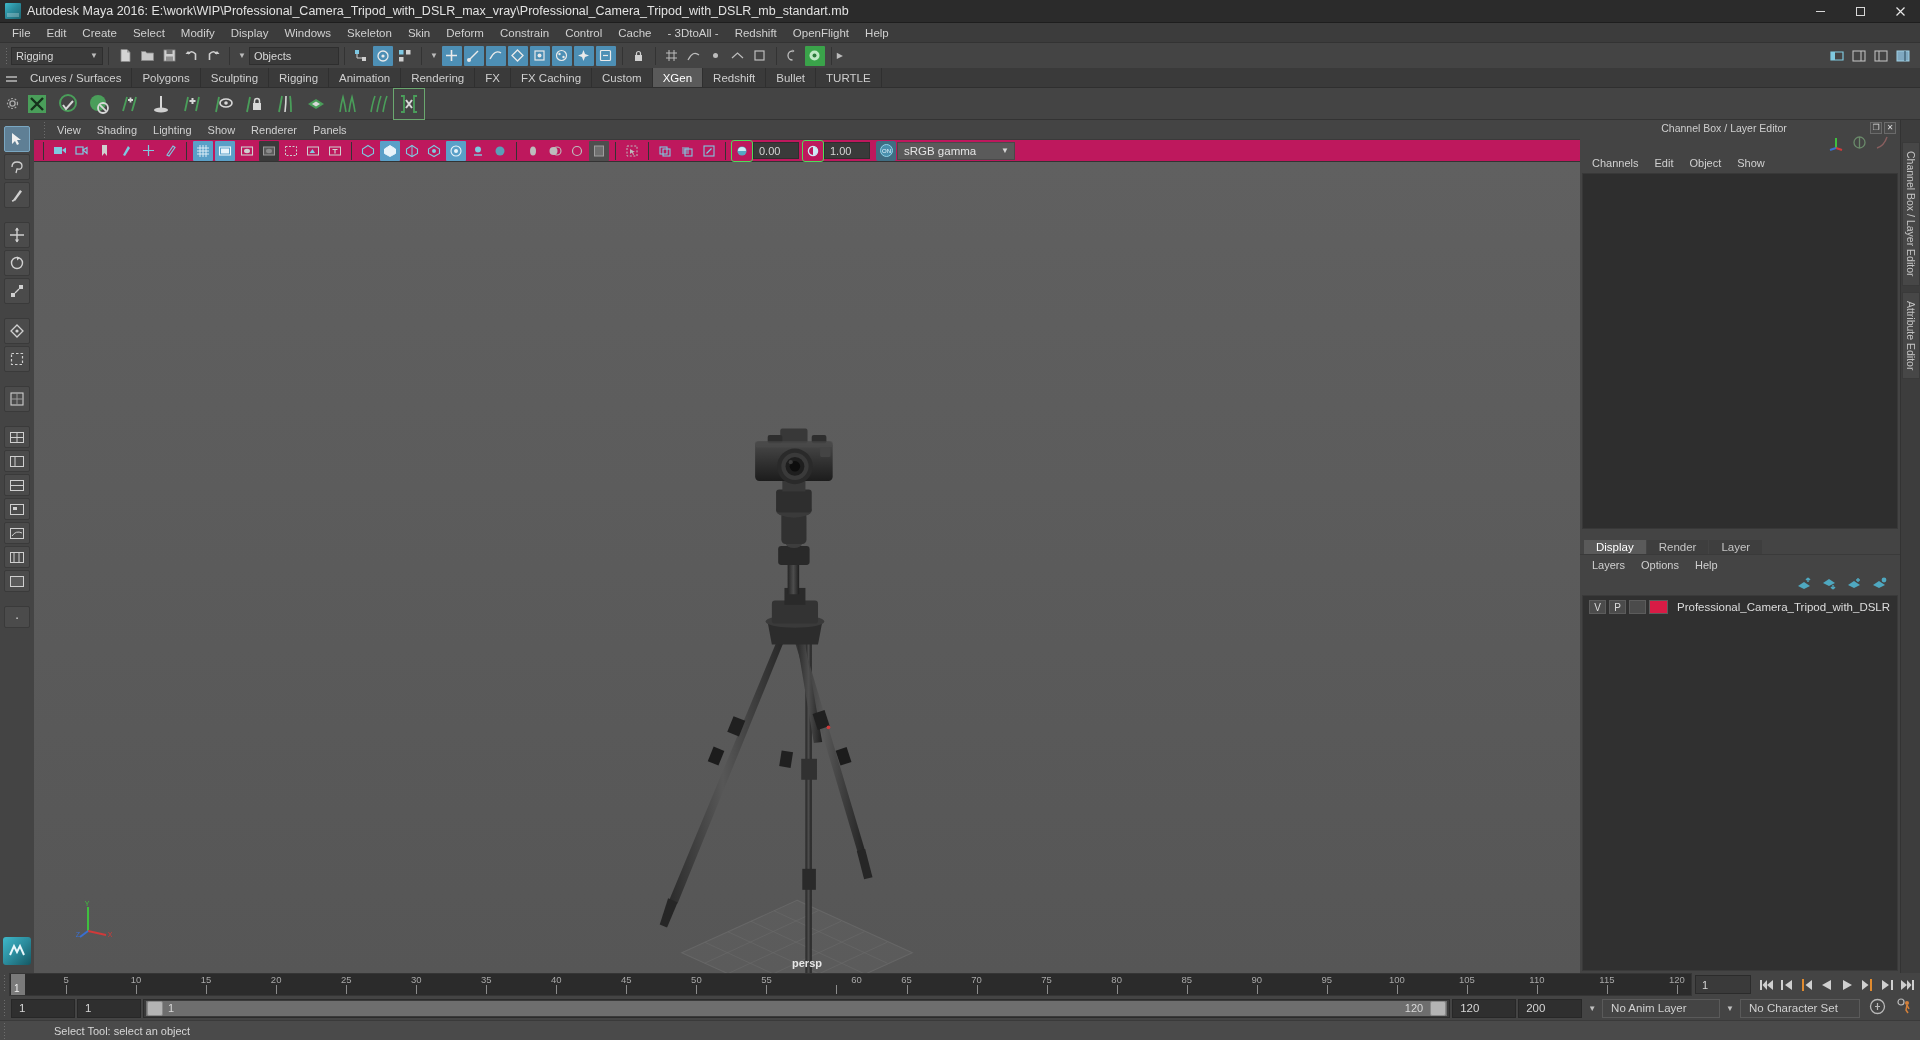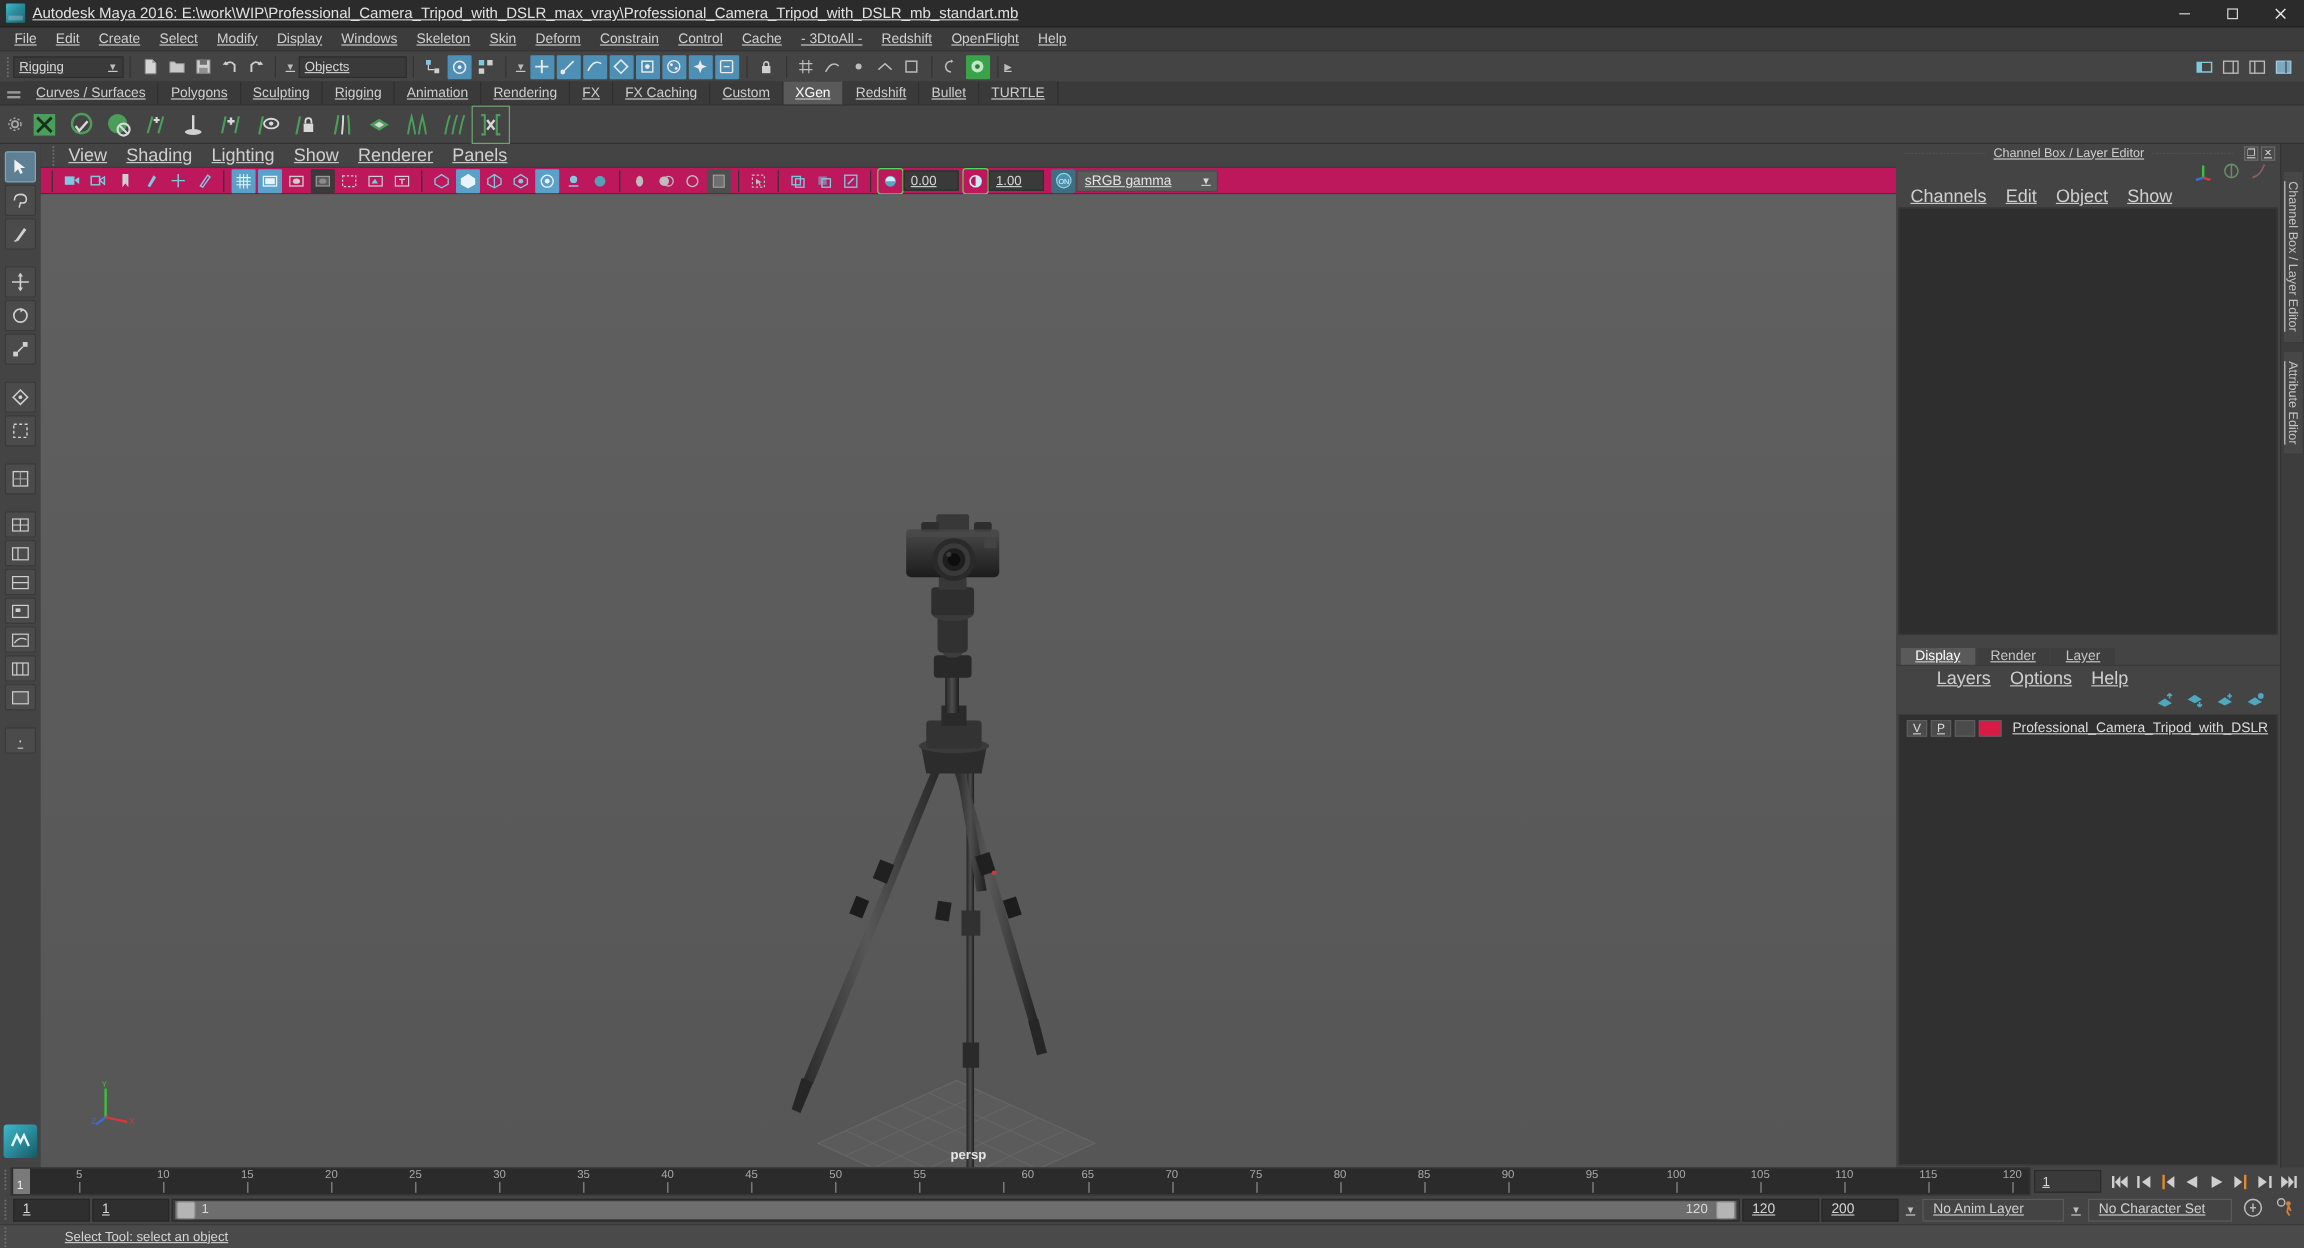--- a/index.html
+++ b/index.html
@@ -5,21 +5,21 @@
   * { box-sizing: border-box; margin: 0; padding: 0; }
   html, body {
     width: 1920px; height: 1040px;
     overflow: hidden;
     background: #444444;
     font-family: "Liberation Sans", sans-serif;
     font-size: 12px;
     color: #c8c8c8;
     -webkit-font-smoothing: antialiased;
   }
-  .app { width: 1920px; height: 1040px; position: relative; display: flex; flex-direction: column; text-decoration: underline; }
+  .app { width: 1920px; height: 1040px; position: relative; display: flex; flex-direction: column; }
 
   
   .titlebar {
     height: 23px; background: #2b2b2b; display: flex; align-items: center;
     flex: 0 0 23px; border-bottom: 1px solid #1e1e1e;
   }
   .title-logo {
     width: 16px; height: 16px; margin-left: 5px; margin-right: 6px; flex: 0 0 16px;
     background: linear-gradient(135deg,#3fb8c9 0%, #2b8c9d 45%, #1c6570 100%);
     border-radius: 1px; position: relative;
@@ -114,21 +114,21 @@
     background: linear-gradient(135deg,#3fb8c9 0%, #2b8c9d 50%, #155863 100%);
     display:flex; align-items:center; justify-content:center;
   }
 
   
   .viewport-panel { flex: 1 1 auto; display: flex; flex-direction: column; min-width: 0; background:#444;}
   .vp-menubar {
     height: 20px; background: #444; display: flex; align-items: center; flex: 0 0 20px;
     padding-left: 6px; border-bottom: 1px solid #3a3a3a;
   }
-  .vp-menu-item { padding: 2px 8px; font-size: 15px; color: #d0d0d0; }
+  .vp-menu-item { padding: 2px 8px; font-size: 11px; color: #d0d0d0; }
   .vp-toolbar {
     height: 22px; background: #be185d; display: flex; align-items: center; flex: 0 0 22px;
     padding-left: 4px; border-bottom: 1px solid #333;
   }
   .vp-num {
     height: 17px; width: 46px; background: #3a3a3a; border: 1px solid #2e2e2e; color: #d6d6d6;
     font-size: 11px; display: flex; align-items: center; padding-left: 5px;
   }
   .gamma-combo {
     height: 18px; width: 118px; background: #5a5a5a; border: 1px solid #494949; color: #e4e4e4;
@@ -160,21 +160,21 @@
   .dock-btn { width:12px; height:12px; display:flex; align-items:center; justify-content:center;
     border:1px solid #6a6a6a; margin-left:2px; font-size:8px; color:#ddd; background:#4a4a4a;}
   .cb-toolrow { height: 18px; display: flex; align-items: center; justify-content: flex-end;
     padding-right: 10px; gap: 8px; flex: 0 0 18px; }
   .cb-menubar { height: 20px; display: flex; align-items: center; flex: 0 0 20px; padding-left: 4px; }
   .cb-body { flex: 1 1 auto; background: #2e2e2e; border: 1px solid #383838; margin: 0 2px; min-height: 0; }
   .le-tabs { height: 18px; display: flex; align-items: flex-end; padding-left: 4px; flex: 0 0 18px;
     border-bottom:1px solid #3a3a3a; }
   .le-tab { padding: 1px 12px; font-size: 11.5px; background: #3e3e3e; color: #c4c4c4; margin-right: 1px; }
   .le-tab.active { background: #5a5a5a; color: #fff; }
-  .le-menubar { height: 20px; display: flex; align-items: center; padding-left: 4px; flex: 0 0 20px; margin-left: 22px; }
+  .le-menubar { height: 20px; display: flex; align-items: center; padding-left: 4px; flex: 0 0 20px; }
   .le-toolrow { height: 20px; display: flex; align-items: center; justify-content: flex-end;
     padding-right: 12px; gap: 9px; flex: 0 0 20px; }
   .le-list { flex: 1 1 auto; background: #303030; border: 1px solid #3a3a3a; margin: 0 2px 2px 2px;
     min-height: 0; padding-top: 2px; }
   .layer-row { height: 18px; display: flex; align-items: center; padding-left: 6px; gap: 3px; }
   .layer-cell {
     width: 17px; height: 14px; background: #4b4b4b; border: 1px solid #5c5c5c;
     display: flex; align-items: center; justify-content: center; font-size: 10px; color: #ddd;
   }
   .layer-color { width: 19px; height: 14px; border: 1px solid #5c5c5c; }

